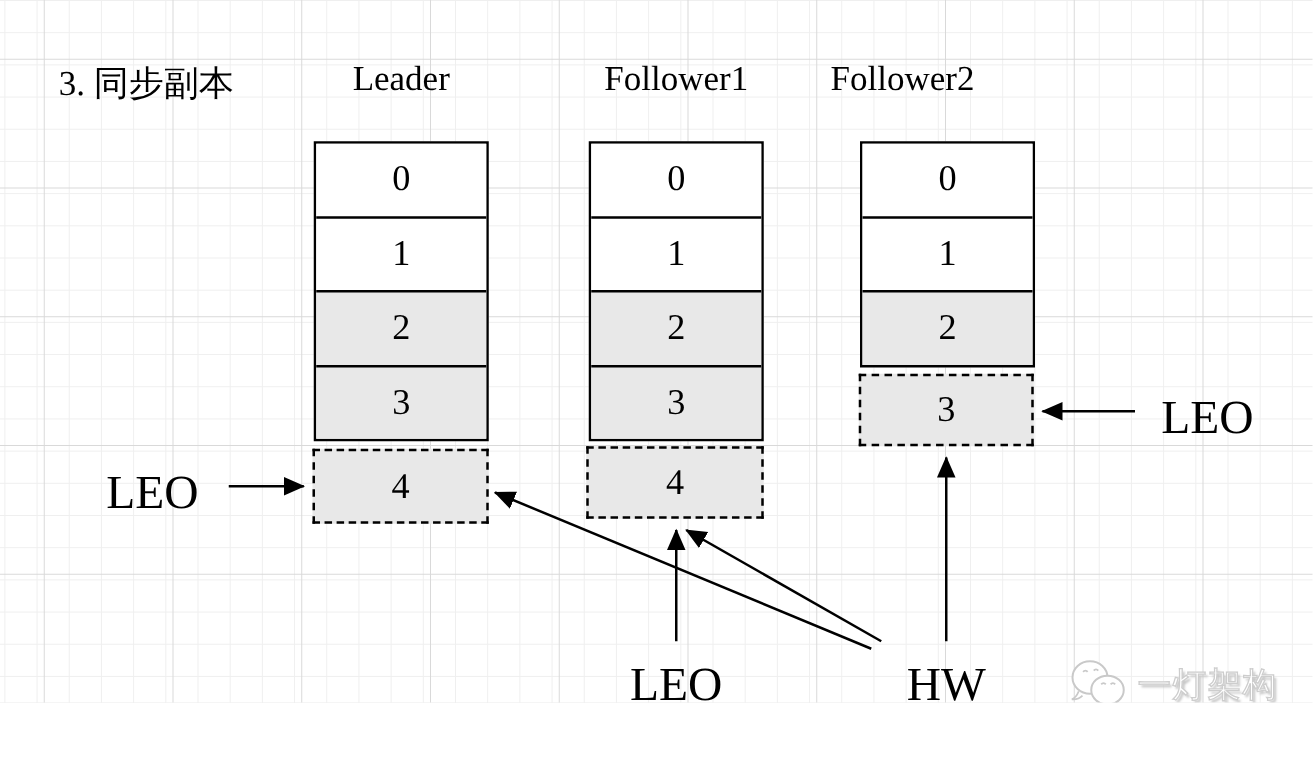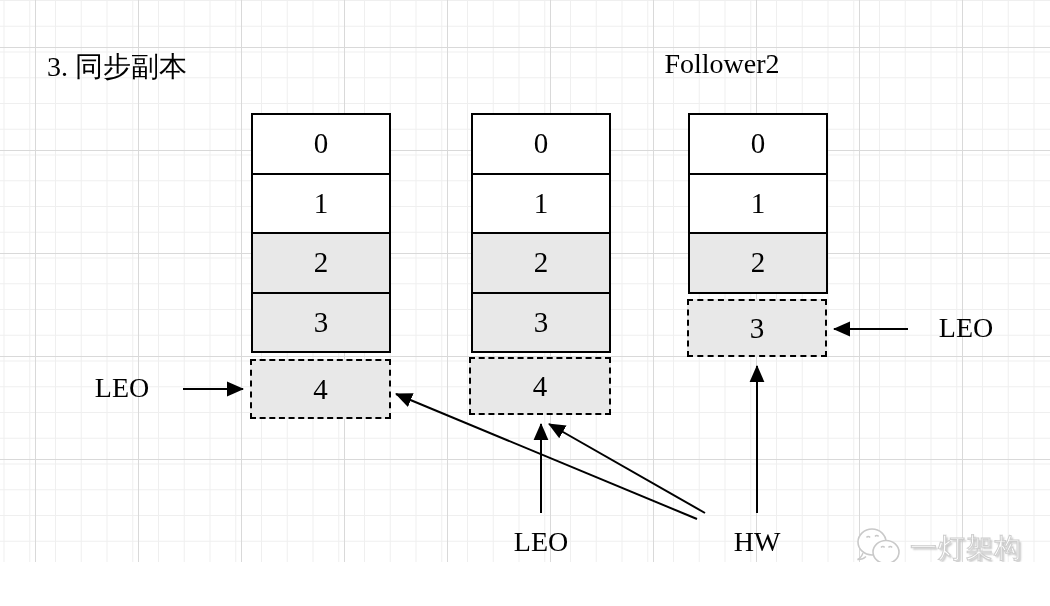--- a/index.html
+++ b/index.html
@@ -23,37 +23,39 @@
   #stack-f1{left:471px;top:113px;}
   #stack-f2{left:688px;top:113px;}
   .cell{height:57.5px;display:flex;align-items:center;justify-content:center;font-size:29px;background:#fff;}
   .cell + .cell{border-top:2px solid #000;}
   .cell.gray{background:#e8e8e8;}
   .leo-cell{position:absolute;box-sizing:border-box;border:2px dashed #000;background:#e8e8e8;
     display:flex;align-items:center;justify-content:center;font-size:29px;}
   #leo-cell-leader{left:250px;top:359px;width:141px;height:60px;}
   #leo-cell-f1{left:469px;top:357px;width:142px;height:58px;}
   #leo-cell-f2{left:687px;top:299px;width:140px;height:58px;}
-  .anno{position:absolute;font-size:28px;text-align:center;width:104px;}
+  .anno{position:absolute;font-size:38px;text-align:center;width:104px;}
   #anno-leo-left{left:70px;top:372px;}
   #anno-leo-bottom{left:489px;top:526px;}
   #anno-hw{left:705px;top:526px;text-align:center;}
   #anno-leo-right{left:914px;top:312px;}
   .overlay{position:absolute;left:0;top:0;width:1050px;height:606px;pointer-events:none;}
   .watermark{position:absolute;left:855px;top:527px;display:flex;align-items:center;gap:5px;}
   .wm-text{font-size:27px;letter-spacing:1px;color:#ffffff;white-space:nowrap;
     -webkit-text-stroke:1px #cdcdcd;text-shadow:2px 2px 2px #c2c2c2;}
 </style>
 </head>
 <body>
 
 <div class="canvas">
 
   <div class="title">3. 同步副本</div>
 
+  <div class="col-header" id="h-leader">Leader</div>
+  <div class="col-header" id="h-f1">Follower1</div>
   <div class="col-header" id="h-f2">Follower2</div>
 
   <div class="stack" id="stack-leader">
     <div class="cell">0</div>
     <div class="cell">1</div>
     <div class="cell gray">2</div>
     <div class="cell gray">3</div>
   </div>
   <div class="leo-cell" id="leo-cell-leader">4</div>
 

